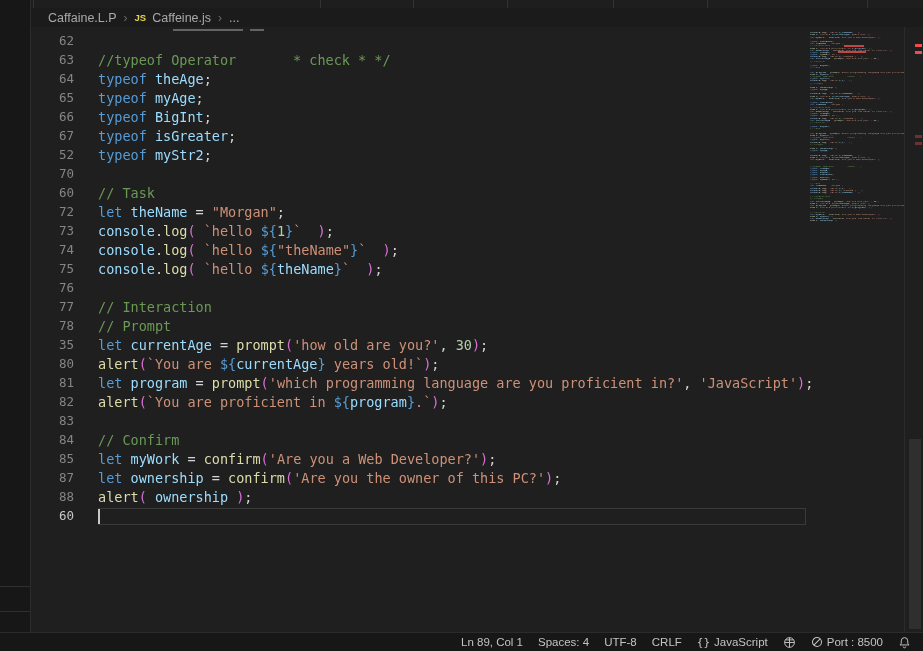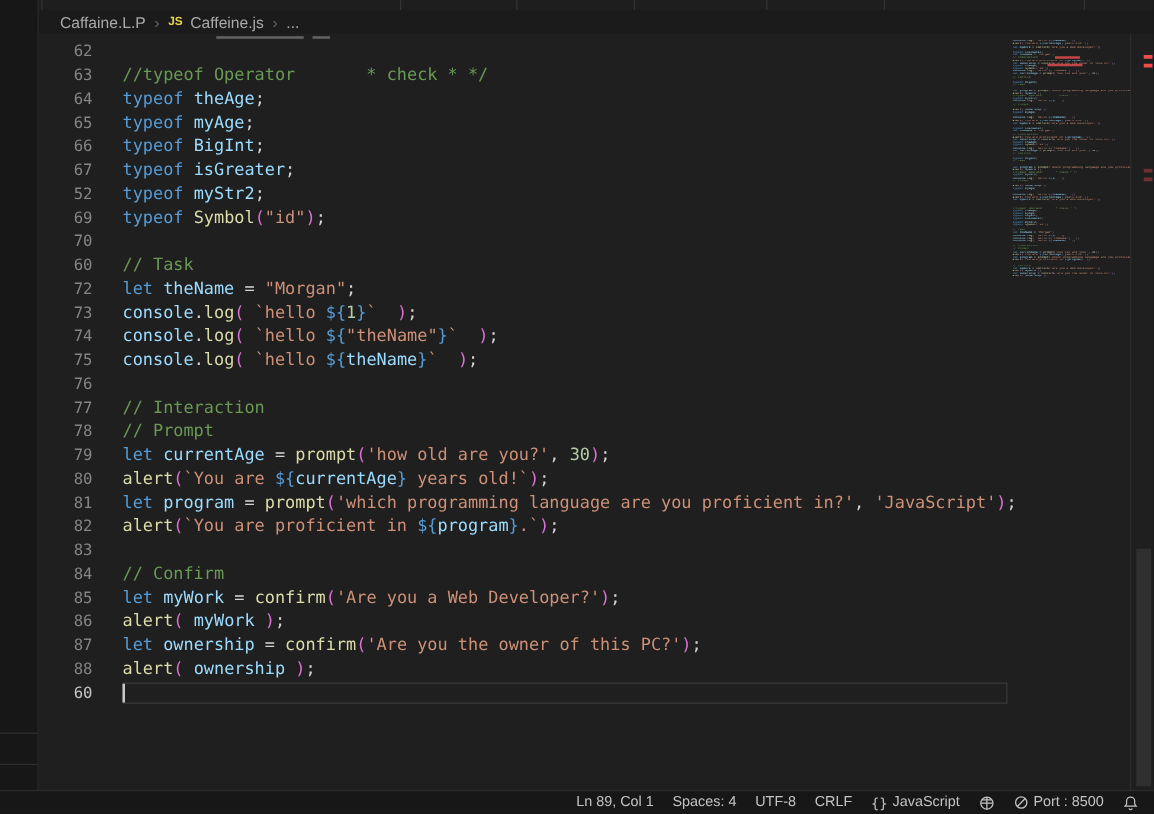--- a/index.html
+++ b/index.html
@@ -111,24 +111,20 @@
         </div>
         <div class="row">
           <span class="ln">67</span>
           <span class="code"><span style="color: rgb(86, 156, 214);">typeof</span><span style="color: rgb(212, 212, 212);"> </span><span style="color: rgb(156, 220, 254);">isGreater</span><span style="color: rgb(212, 212, 212);">;</span></span>
         </div>
         <div class="row">
           <span class="ln">52</span>
           <span class="code"><span style="color: rgb(86, 156, 214);">typeof</span><span style="color: rgb(212, 212, 212);"> </span><span style="color: rgb(156, 220, 254);">myStr2</span><span style="color: rgb(212, 212, 212);">;</span></span>
         </div>
         <div class="row">
-          <span class="ln">69</span>
-          <span class="code"><span style="color: rgb(86, 156, 214);">typeof</span><span style="color: rgb(212, 212, 212);"> </span><span style="color: rgb(220, 220, 170);">Symbol</span><span style="color: rgb(218, 112, 214);">(</span><span style="color: rgb(206, 145, 120);">"id"</span><span style="color: rgb(218, 112, 214);">)</span><span style="color: rgb(212, 212, 212);">;</span></span>
-        </div>
-        <div class="row">
           <span class="ln">70</span>
           <span class="code"></span>
         </div>
         <div class="row">
           <span class="ln">60</span>
           <span class="code"><span style="color: rgb(106, 153, 85);">// Task</span></span>
         </div>
         <div class="row">
           <span class="ln">72</span>
           <span class="code"><span style="color: rgb(86, 156, 214);">let</span><span style="color: rgb(212, 212, 212);"> </span><span style="color: rgb(156, 220, 254);">theName</span><span style="color: rgb(212, 212, 212);"> = </span><span style="color: rgb(206, 145, 120);">"Morgan"</span><span style="color: rgb(212, 212, 212);">;</span></span>
@@ -151,21 +147,21 @@
         </div>
         <div class="row">
           <span class="ln">77</span>
           <span class="code"><span style="color: rgb(106, 153, 85);">// Interaction</span></span>
         </div>
         <div class="row">
           <span class="ln">78</span>
           <span class="code"><span style="color: rgb(106, 153, 85);">// Prompt</span></span>
         </div>
         <div class="row">
-          <span class="ln">79</span>
+          <span class="ln">35</span>
           <span class="code"><span style="color: rgb(86, 156, 214);">let</span><span style="color: rgb(212, 212, 212);"> </span><span style="color: rgb(156, 220, 254);">currentAge</span><span style="color: rgb(212, 212, 212);"> = </span><span style="color: rgb(220, 220, 170);">prompt</span><span style="color: rgb(218, 112, 214);">(</span><span style="color: rgb(206, 145, 120);">'how old are you?'</span><span style="color: rgb(212, 212, 212);">, </span><span style="color: rgb(181, 206, 168);">30</span><span style="color: rgb(218, 112, 214);">)</span><span style="color: rgb(212, 212, 212);">;</span></span>
         </div>
         <div class="row">
           <span class="ln">80</span>
           <span class="code"><span style="color: rgb(220, 220, 170);">alert</span><span style="color: rgb(218, 112, 214);">(</span><span style="color: rgb(206, 145, 120);">`You are </span><span style="color: rgb(86, 156, 214);">${</span><span style="color: rgb(156, 220, 254);">currentAge</span><span style="color: rgb(86, 156, 214);">}</span><span style="color: rgb(206, 145, 120);"> years old!`</span><span style="color: rgb(218, 112, 214);">)</span><span style="color: rgb(212, 212, 212);">;</span></span>
         </div>
         <div class="row">
           <span class="ln">81</span>
           <span class="code"><span style="color: rgb(86, 156, 214);">let</span><span style="color: rgb(212, 212, 212);"> </span><span style="color: rgb(156, 220, 254);">program</span><span style="color: rgb(212, 212, 212);"> = </span><span style="color: rgb(220, 220, 170);">prompt</span><span style="color: rgb(218, 112, 214);">(</span><span style="color: rgb(206, 145, 120);">'which programming language are you proficient in?'</span><span style="color: rgb(212, 212, 212);">, </span><span style="color: rgb(206, 145, 120);">'JavaScript'</span><span style="color: rgb(218, 112, 214);">)</span><span style="color: rgb(212, 212, 212);">;</span></span>
         </div>
@@ -177,24 +173,20 @@
           <span class="ln">83</span>
           <span class="code"></span>
         </div>
         <div class="row">
           <span class="ln">84</span>
           <span class="code"><span style="color: rgb(106, 153, 85);">// Confirm</span></span>
         </div>
         <div class="row">
           <span class="ln">85</span>
           <span class="code"><span style="color: rgb(86, 156, 214);">let</span><span style="color: rgb(212, 212, 212);"> </span><span style="color: rgb(156, 220, 254);">myWork</span><span style="color: rgb(212, 212, 212);"> = </span><span style="color: rgb(220, 220, 170);">confirm</span><span style="color: rgb(218, 112, 214);">(</span><span style="color: rgb(206, 145, 120);">'Are you a Web Developer?'</span><span style="color: rgb(218, 112, 214);">)</span><span style="color: rgb(212, 212, 212);">;</span></span>
-        </div>
-        <div class="row">
-          <span class="ln">86</span>
-          <span class="code"><span style="color: rgb(220, 220, 170);">alert</span><span style="color: rgb(218, 112, 214);">(</span><span style="color: rgb(212, 212, 212);"> </span><span style="color: rgb(156, 220, 254);">myWork</span><span style="color: rgb(212, 212, 212);"> </span><span style="color: rgb(218, 112, 214);">)</span><span style="color: rgb(212, 212, 212);">;</span></span>
         </div>
         <div class="row">
           <span class="ln">87</span>
           <span class="code"><span style="color: rgb(86, 156, 214);">let</span><span style="color: rgb(212, 212, 212);"> </span><span style="color: rgb(156, 220, 254);">ownership</span><span style="color: rgb(212, 212, 212);"> = </span><span style="color: rgb(220, 220, 170);">confirm</span><span style="color: rgb(218, 112, 214);">(</span><span style="color: rgb(206, 145, 120);">'Are you the owner of this PC?'</span><span style="color: rgb(218, 112, 214);">)</span><span style="color: rgb(212, 212, 212);">;</span></span>
         </div>
         <div class="row">
           <span class="ln">88</span>
           <span class="code"><span style="color: rgb(220, 220, 170);">alert</span><span style="color: rgb(218, 112, 214);">(</span><span style="color: rgb(212, 212, 212);"> </span><span style="color: rgb(156, 220, 254);">ownership</span><span style="color: rgb(212, 212, 212);"> </span><span style="color: rgb(218, 112, 214);">)</span><span style="color: rgb(212, 212, 212);">;</span></span>
         </div>
         <div class="row current">

